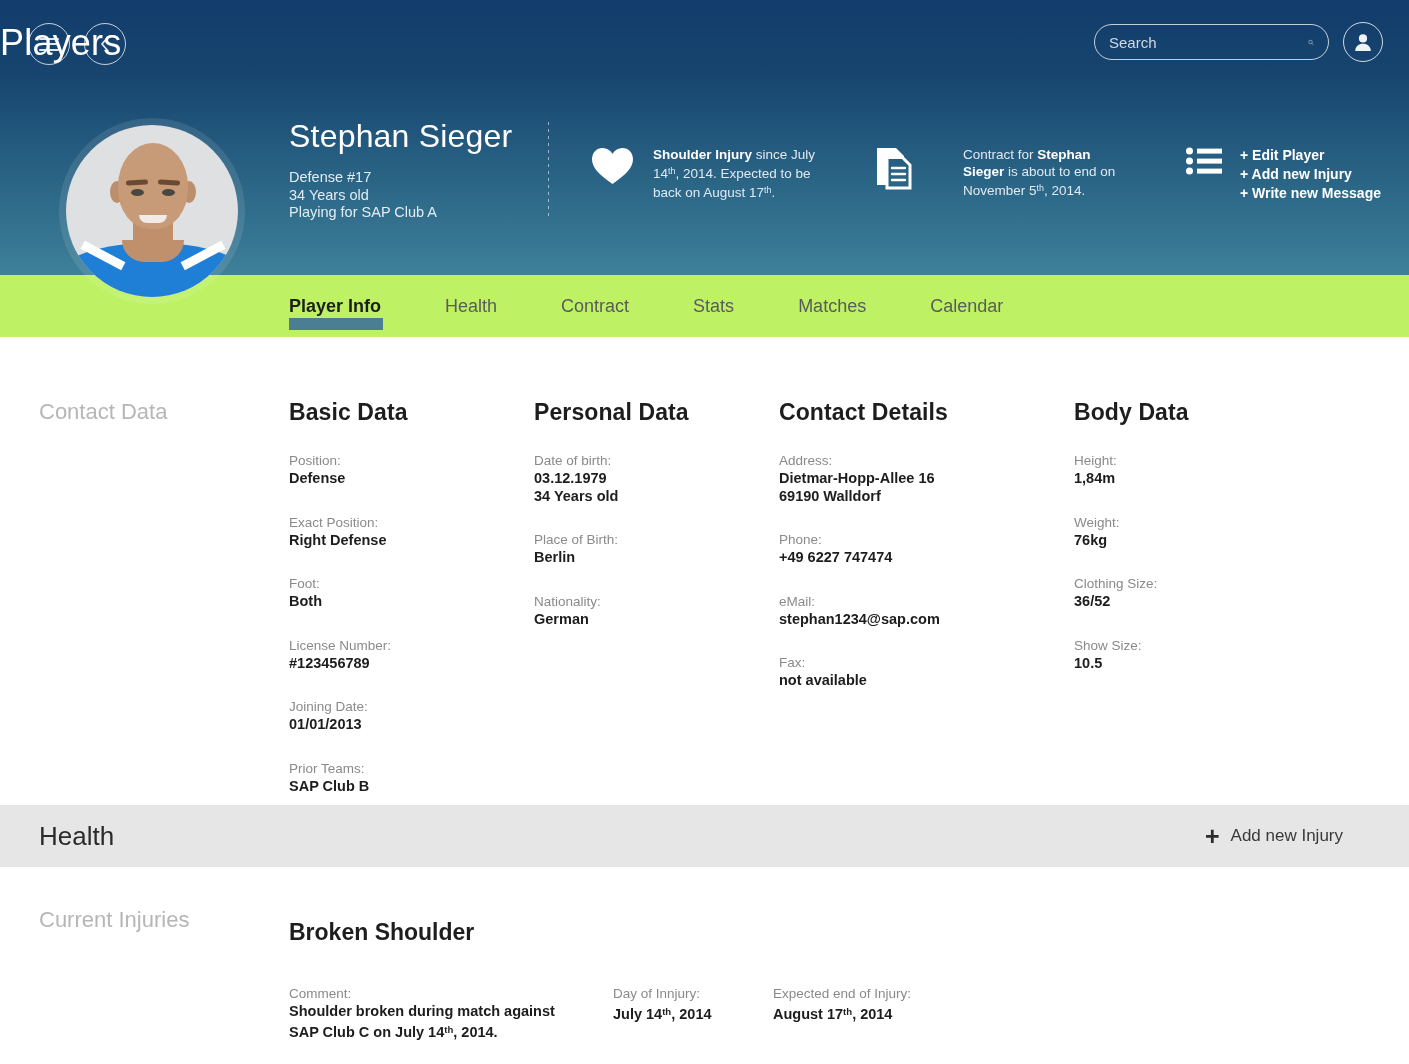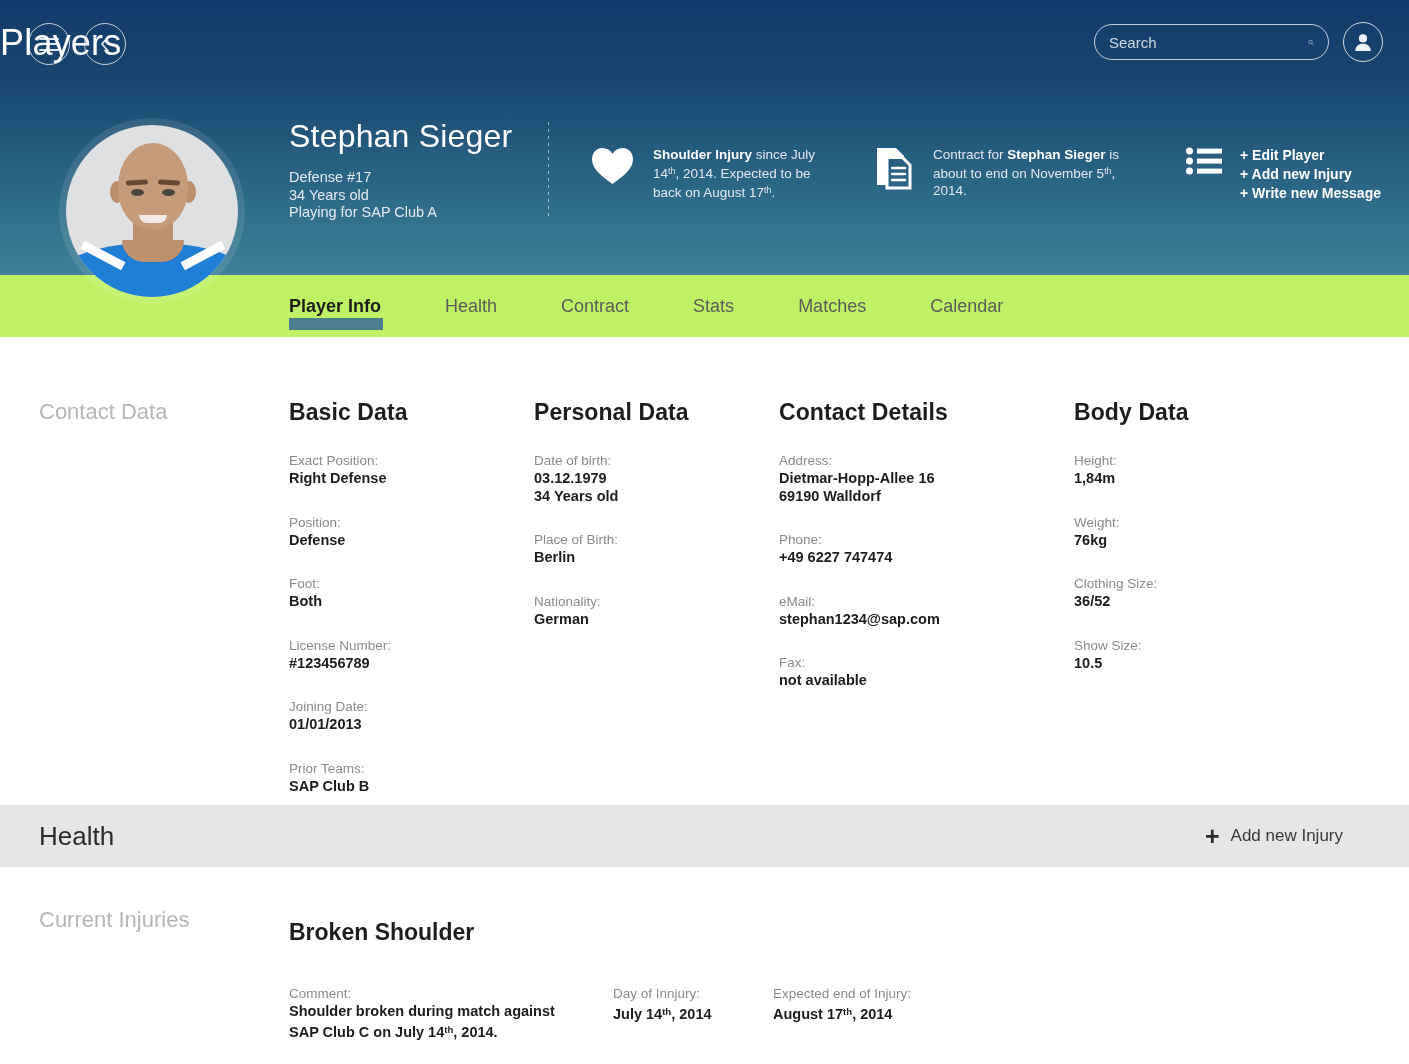--- a/index.html
+++ b/index.html
@@ -102,21 +102,21 @@
                  white-space: nowrap; }
   .player-sub { margin-top: 14px; color: #e3ecf3; font-size: 14.5px; line-height: 17.5px; }
 
   .vdivider {
     position: absolute; left: 548px; top: 34px; width: 1px; height: 95px;
     background: repeating-linear-gradient(to bottom, rgba(255,255,255,.55) 0 3px, transparent 3px 7px);
   }
 
   .info-card { position: absolute; display: flex; align-items: flex-start; }
   .card-injury   { left: 590px; top: 58px; width: 250px; }
-  .card-contract { left: 875px; top: 58px; width: 250px; }
+  .card-contract { left: 875px; top: 58px; width: 250px; gap: 30px; }
   .card-actions  { left: 1186px; top: 58px; width: 215px; }
 
   .card-icon { flex: none; margin-right: 18px; }
   .card-text { color: #e0e9f0; font-size: 13.5px; line-height: 17px; }
   .card-text b { color: #ffffff; font-weight: 700; }
   .action-line { color: #ffffff; font-size: 14px; font-weight: 700; line-height: 19px;
                  cursor: pointer; white-space: nowrap; }
   sup { font-size: .66em; vertical-align: .42em; }
 
   
@@ -300,26 +300,26 @@
 </div>
 
 <div class="section-body">
   <div class="section-label">Contact Data</div>
 
   <div class="cols">
 
     <div class="col">
       <div class="col-title">Basic Data</div>
       <div class="field">
+        <div class="field-label">Position:</div>
+        <div class="field-value">Defense</div>
+      </div>
+      <div class="field">
         <div class="field-label">Exact Position:</div>
         <div class="field-value">Right Defense</div>
-      </div>
-      <div class="field">
-        <div class="field-label">Position:</div>
-        <div class="field-value">Defense</div>
       </div>
       <div class="field">
         <div class="field-label">Foot:</div>
         <div class="field-value">Both</div>
       </div>
       <div class="field">
         <div class="field-label">License Number:</div>
         <div class="field-value">#123456789</div>
       </div>
       <div class="field">

